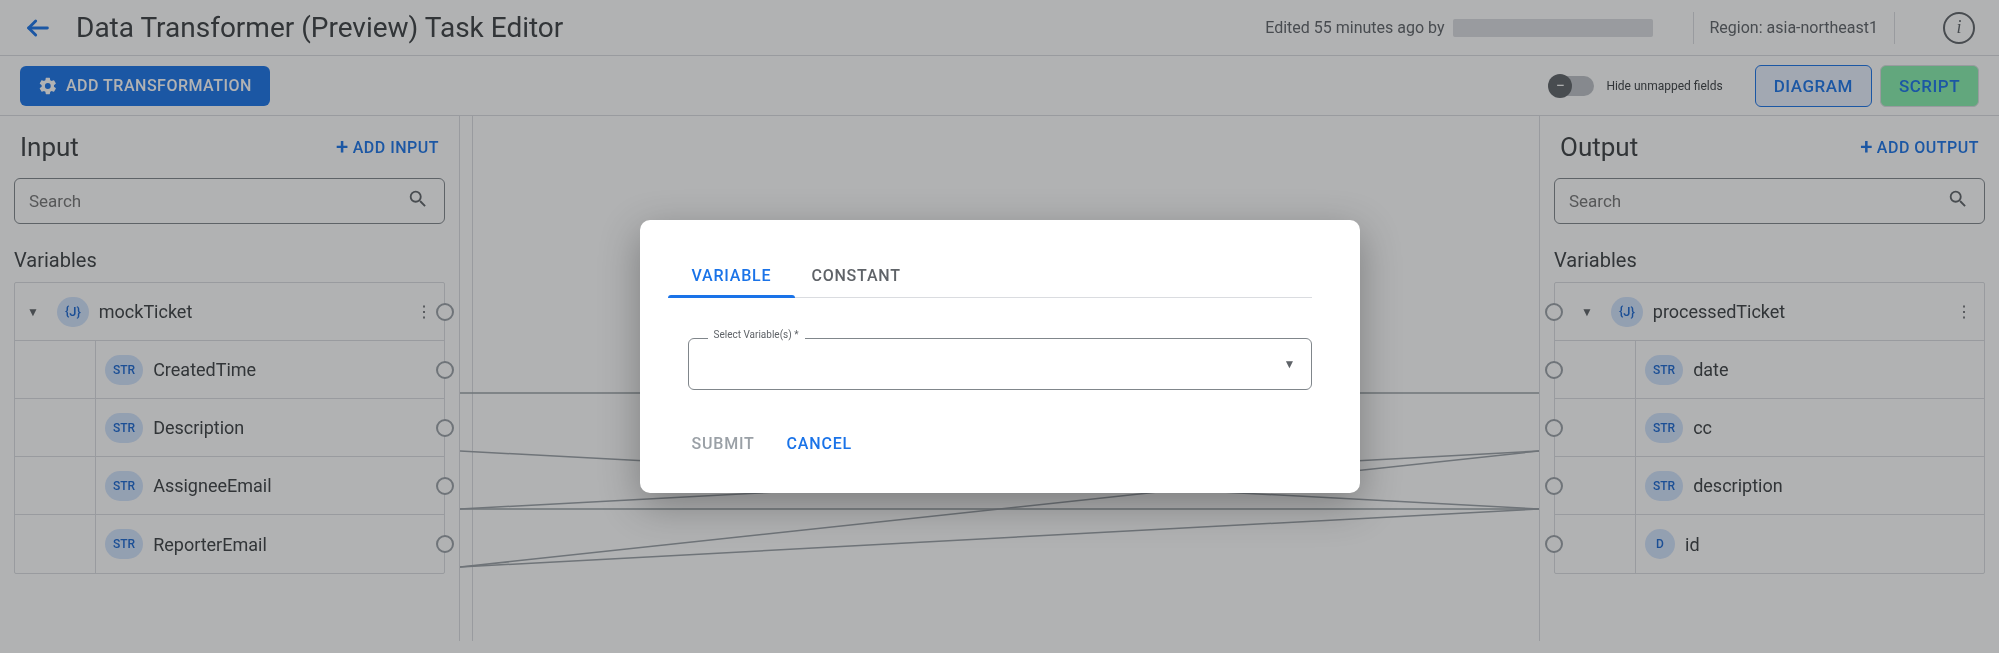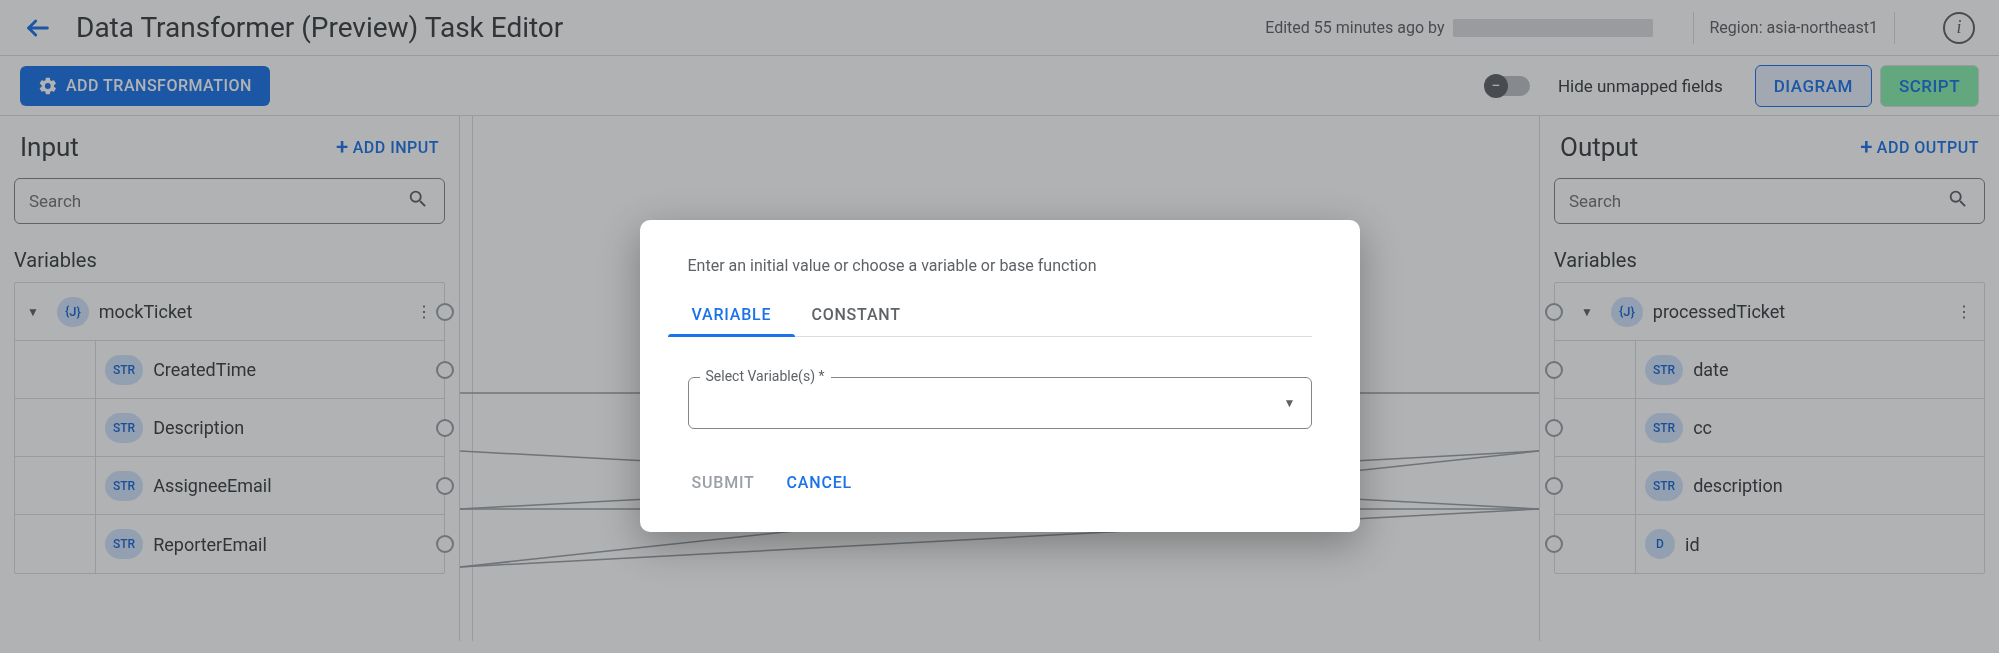--- a/index.html
+++ b/index.html
@@ -17,21 +17,21 @@
   .header .info { margin-left: 32px; width: 32px; height: 32px; border: 2px solid #5f6368; border-radius: 50%; display:flex; align-items:center; justify-content:center; color:#5f6368; font-weight:500; font-size:18px; font-family: serif; font-style: italic;}
 
   
   .toolbar { height: 60px; display: flex; align-items: center; padding: 0 20px; border-bottom: 1px solid #dadce0; }
   .add-trans-btn { background: #1a73e8; color: #fff; border: none; border-radius: 6px; padding: 10px 18px; font-size: 16px; font-weight: 500; display: flex; align-items: center; gap: 8px; letter-spacing: 0.5px; cursor:pointer;}
   .add-trans-btn svg { width: 20px; height: 20px; fill: #fff; }
   .toolbar .spacer { flex: 1; }
   .toggle-wrap { display: flex; align-items: center; gap: 12px; margin-right: 24px; }
   .toggle { width: 44px; height: 20px; background: #bdc1c6; border-radius: 10px; position: relative; }
   .toggle .knob { width: 24px; height: 24px; background: #5f6368; border-radius: 50%; position: absolute; top: -2px; left: -2px; display:flex; align-items:center; justify-content:center; color:#fff; font-size:16px;}
-  .toggle-label { font-size: 17px; color: #3c4043; margin-left: 16px; }
+  .toggle-label { font-size: 12px; color: #3c4043; }
   .view-btn { border: 1px solid #dadce0; background: #86efac; color: #1a73e8; font-size: 17px; font-weight: 500; padding: 10px 18px; border-radius: 6px; margin-left: 8px; letter-spacing: 0.5px; cursor:pointer;}
   .view-btn.active { border-color: #1a73e8; background: #e8f0fe; }
 
   
   .main { display: flex; height: calc(653px - 68px - 60px); position: relative; }
   .panel { width: 460px; display: flex; flex-direction: column; background:#fff;}
   .panel.input { border-right: 1px solid #dadce0; }
   .panel.output { border-left: 1px solid #dadce0; }
   .canvas { flex: 1; background: #fff; position: relative; }
   .canvas svg { position: absolute; top: 0; left: 0; width: 100%; height: 100%; }
@@ -72,21 +72,21 @@
   .scrim { position: absolute; inset: 0; background: rgba(32,33,36,0.35); display: flex; align-items: flex-start; justify-content: center; padding-top: 220px; }
   .dialog { width: 720px; background: #fff; border-radius: 10px; box-shadow: 0 12px 40px rgba(0,0,0,0.3); padding: 36px 48px 32px; }
   .dialog h2 { font-size: 26px; font-weight: 400; color: #202124; margin-bottom: 10px; }
   .dialog .sub { font-size: 16px; color: #5f6368; margin-bottom: 20px; }
   .dialog .tabs { display: flex; border-bottom: 1px solid #dadce0; margin-bottom: 40px; gap:32px;}
   .dialog .tab { padding: 10px 4px 12px; font-size: 16px; font-weight: 500; color: #5f6368; letter-spacing: 0.8px; position: relative; cursor:pointer;}
   .dialog .tab.active { color: #1a73e8; }
   .dialog .tab.active::after { content:''; position:absolute; left:-20px; right:-20px; bottom:-1px; height:3px; background:#1a73e8; border-radius:3px 3px 0 0;}
   .select-wrap { position: relative; margin-bottom: 36px; }
   .select { width: 100%; border: 1px solid #80868b; border-radius: 6px; height: 52px; padding: 0 14px; font-size: 16px; background:#fff; appearance:none; cursor:pointer;}
-  .select-wrap .legend { position: absolute; top: -9px; left: 12px; background: #fff; padding: 0 6px; font-size: 14px; color: #5f6368; }
+  .select-wrap .legend { position: absolute; top: -9px; left: 20px; background: #fff; padding: 0 6px; font-size: 10px; color: #5f6368; }
   .select-wrap .arrow { position: absolute; right: 16px; top: 50%; transform: translateY(-50%); color: #5f6368; font-size:12px;}
   .dialog .actions { display: flex; gap: 24px; }
   .dialog .actions button { border: none; background: none; font-size: 16px; font-weight: 500; letter-spacing: 0.8px; padding: 8px 4px; cursor:pointer;}
   .submit-btn { color: #9aa0a6; }
   .cancel-btn { color: #1a73e8; }
 
   .resize-handle { position:absolute; left:-6px; top:0; bottom:0; width:12px; cursor:col-resize;}
   .resize-handle.right { left:auto; right:-6px;}
 </style>
 </head>
@@ -245,21 +245,20 @@
         <span class="chip">D</span>
         <span class="name">id</span>
       </div>
     </div>
   </div>
 
 </div>
 
 <div class="scrim">
   <div class="dialog">
-    <div class="sub">Enter an initial value or choose a variable or base function</div>
     <div class="tabs">
       <div class="tab active">VARIABLE</div>
       <div class="tab">CONSTANT</div>
     </div>
     <div class="select-wrap">
       <span class="legend">Select Variable(s) *</span>
       <div class="select"></div>
       <span class="arrow">▼</span>
     </div>
     <div class="actions">

